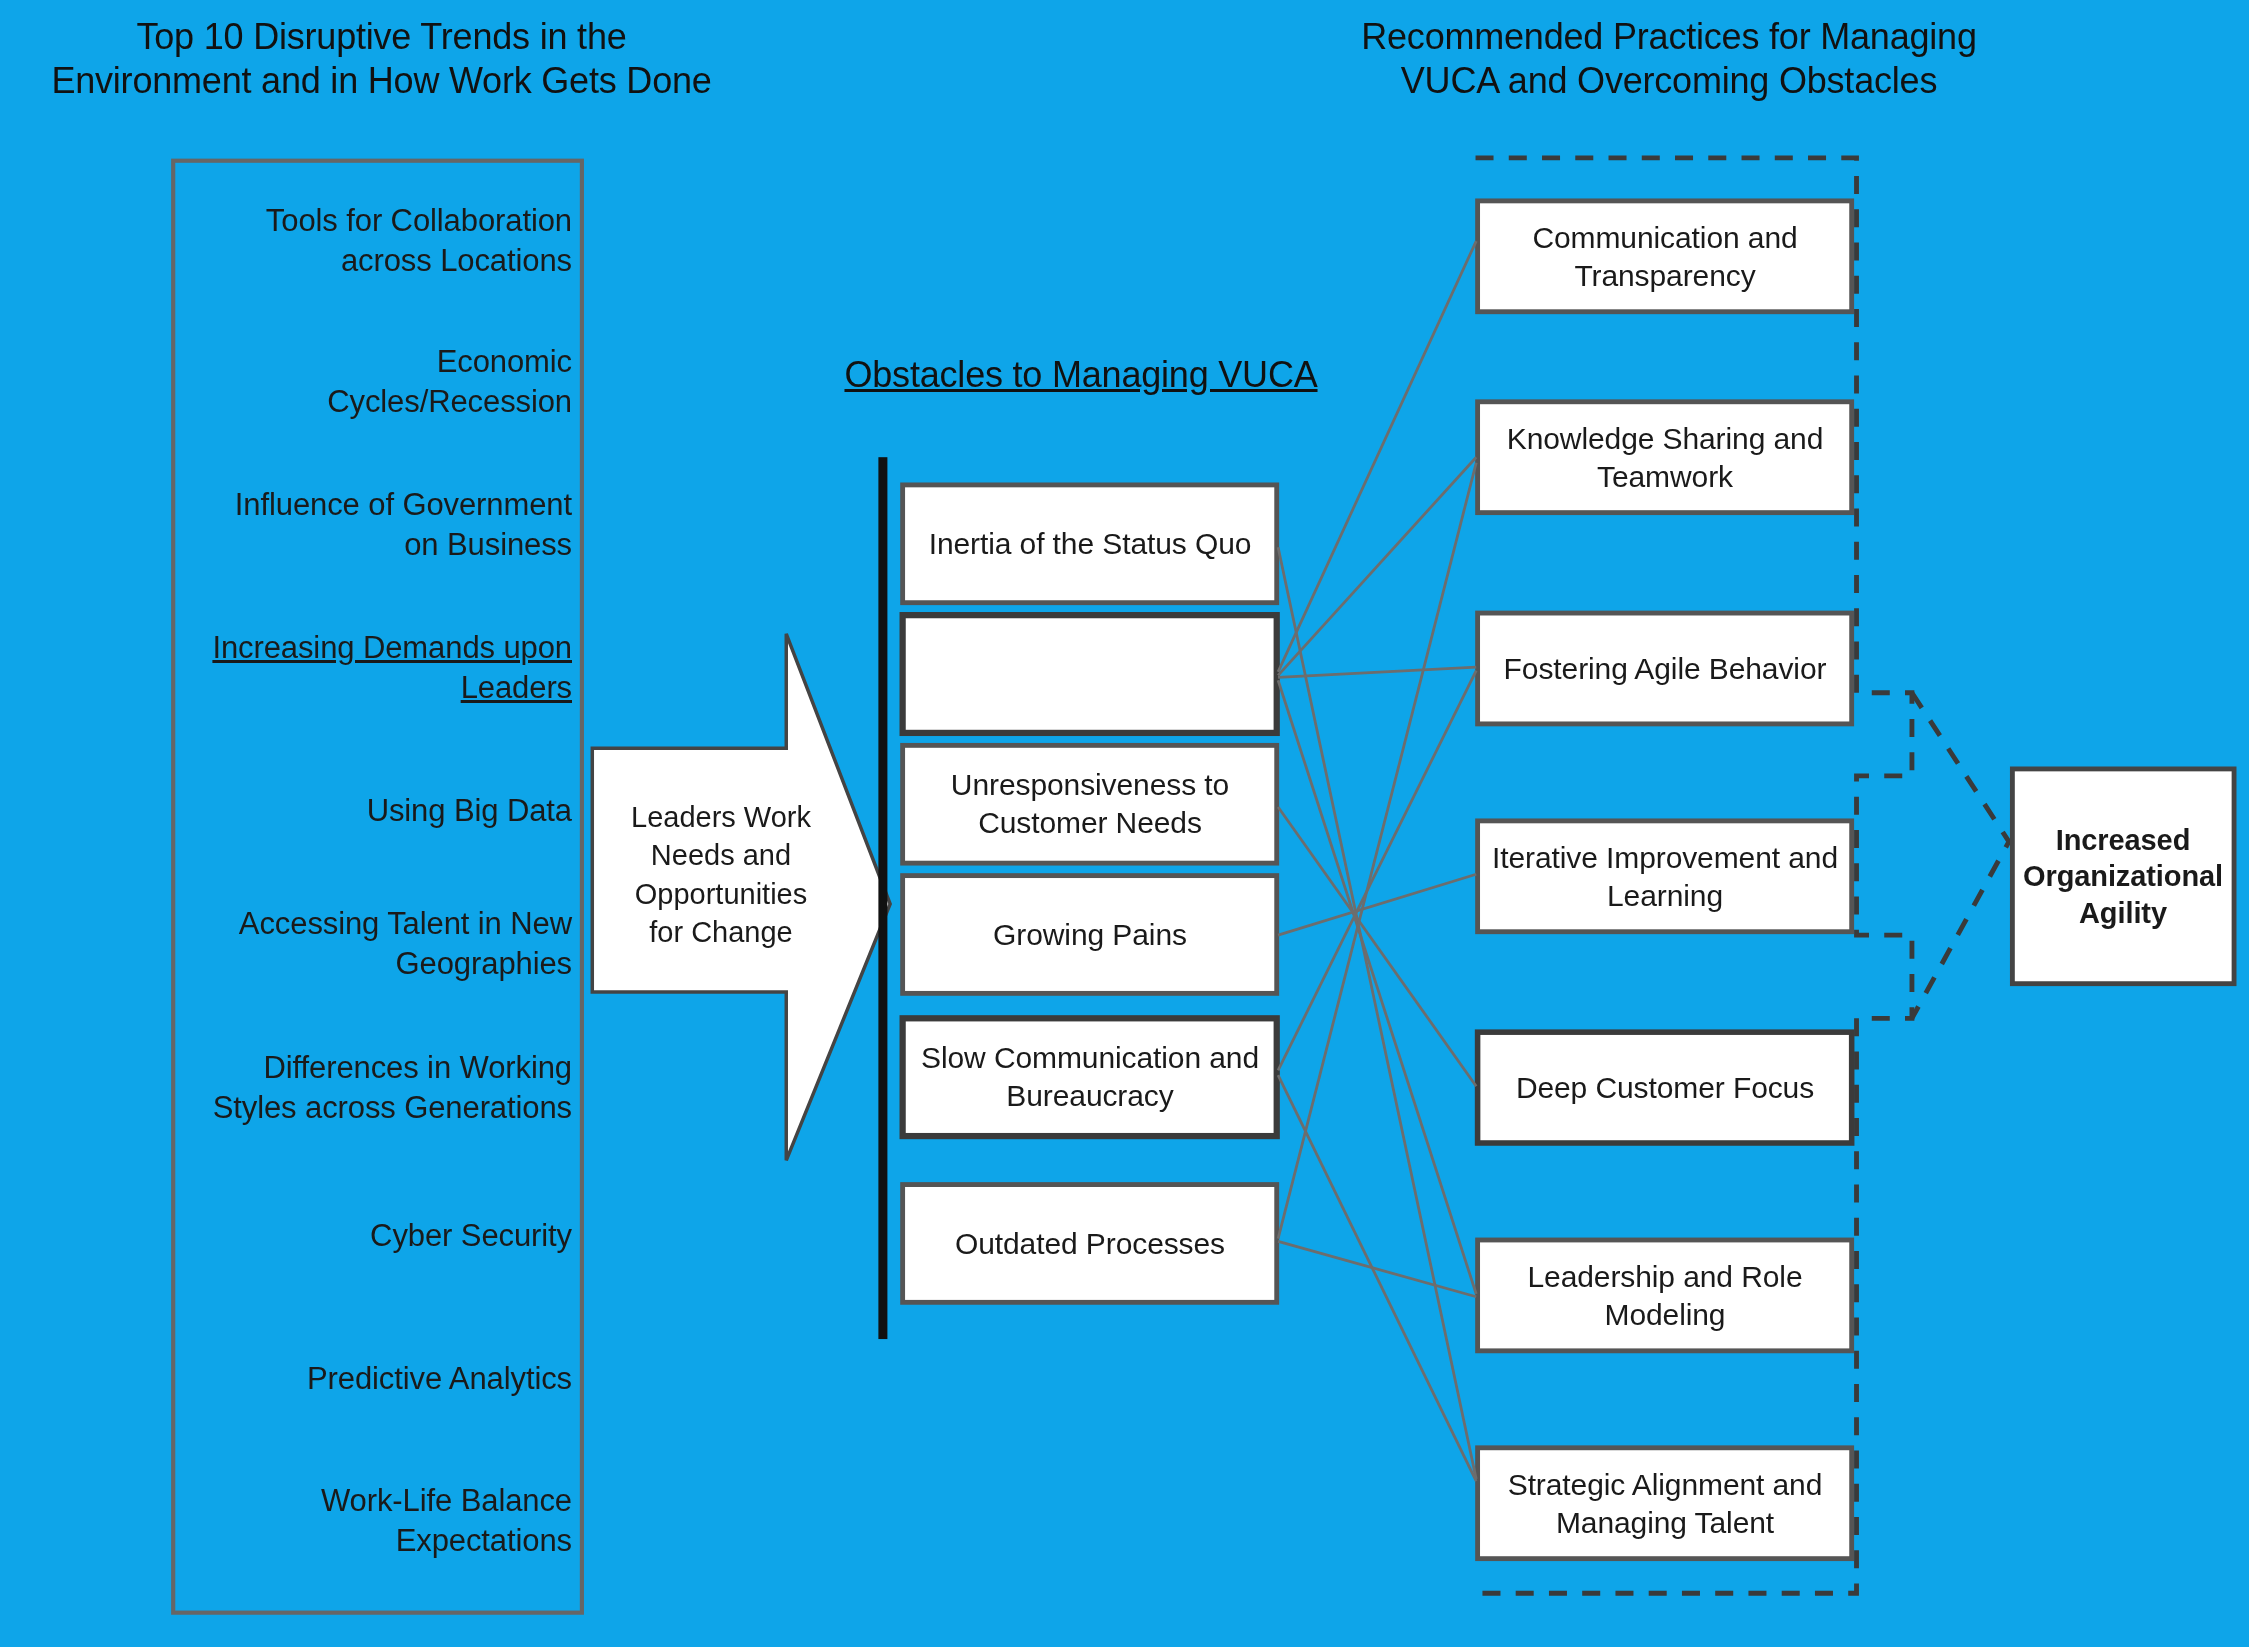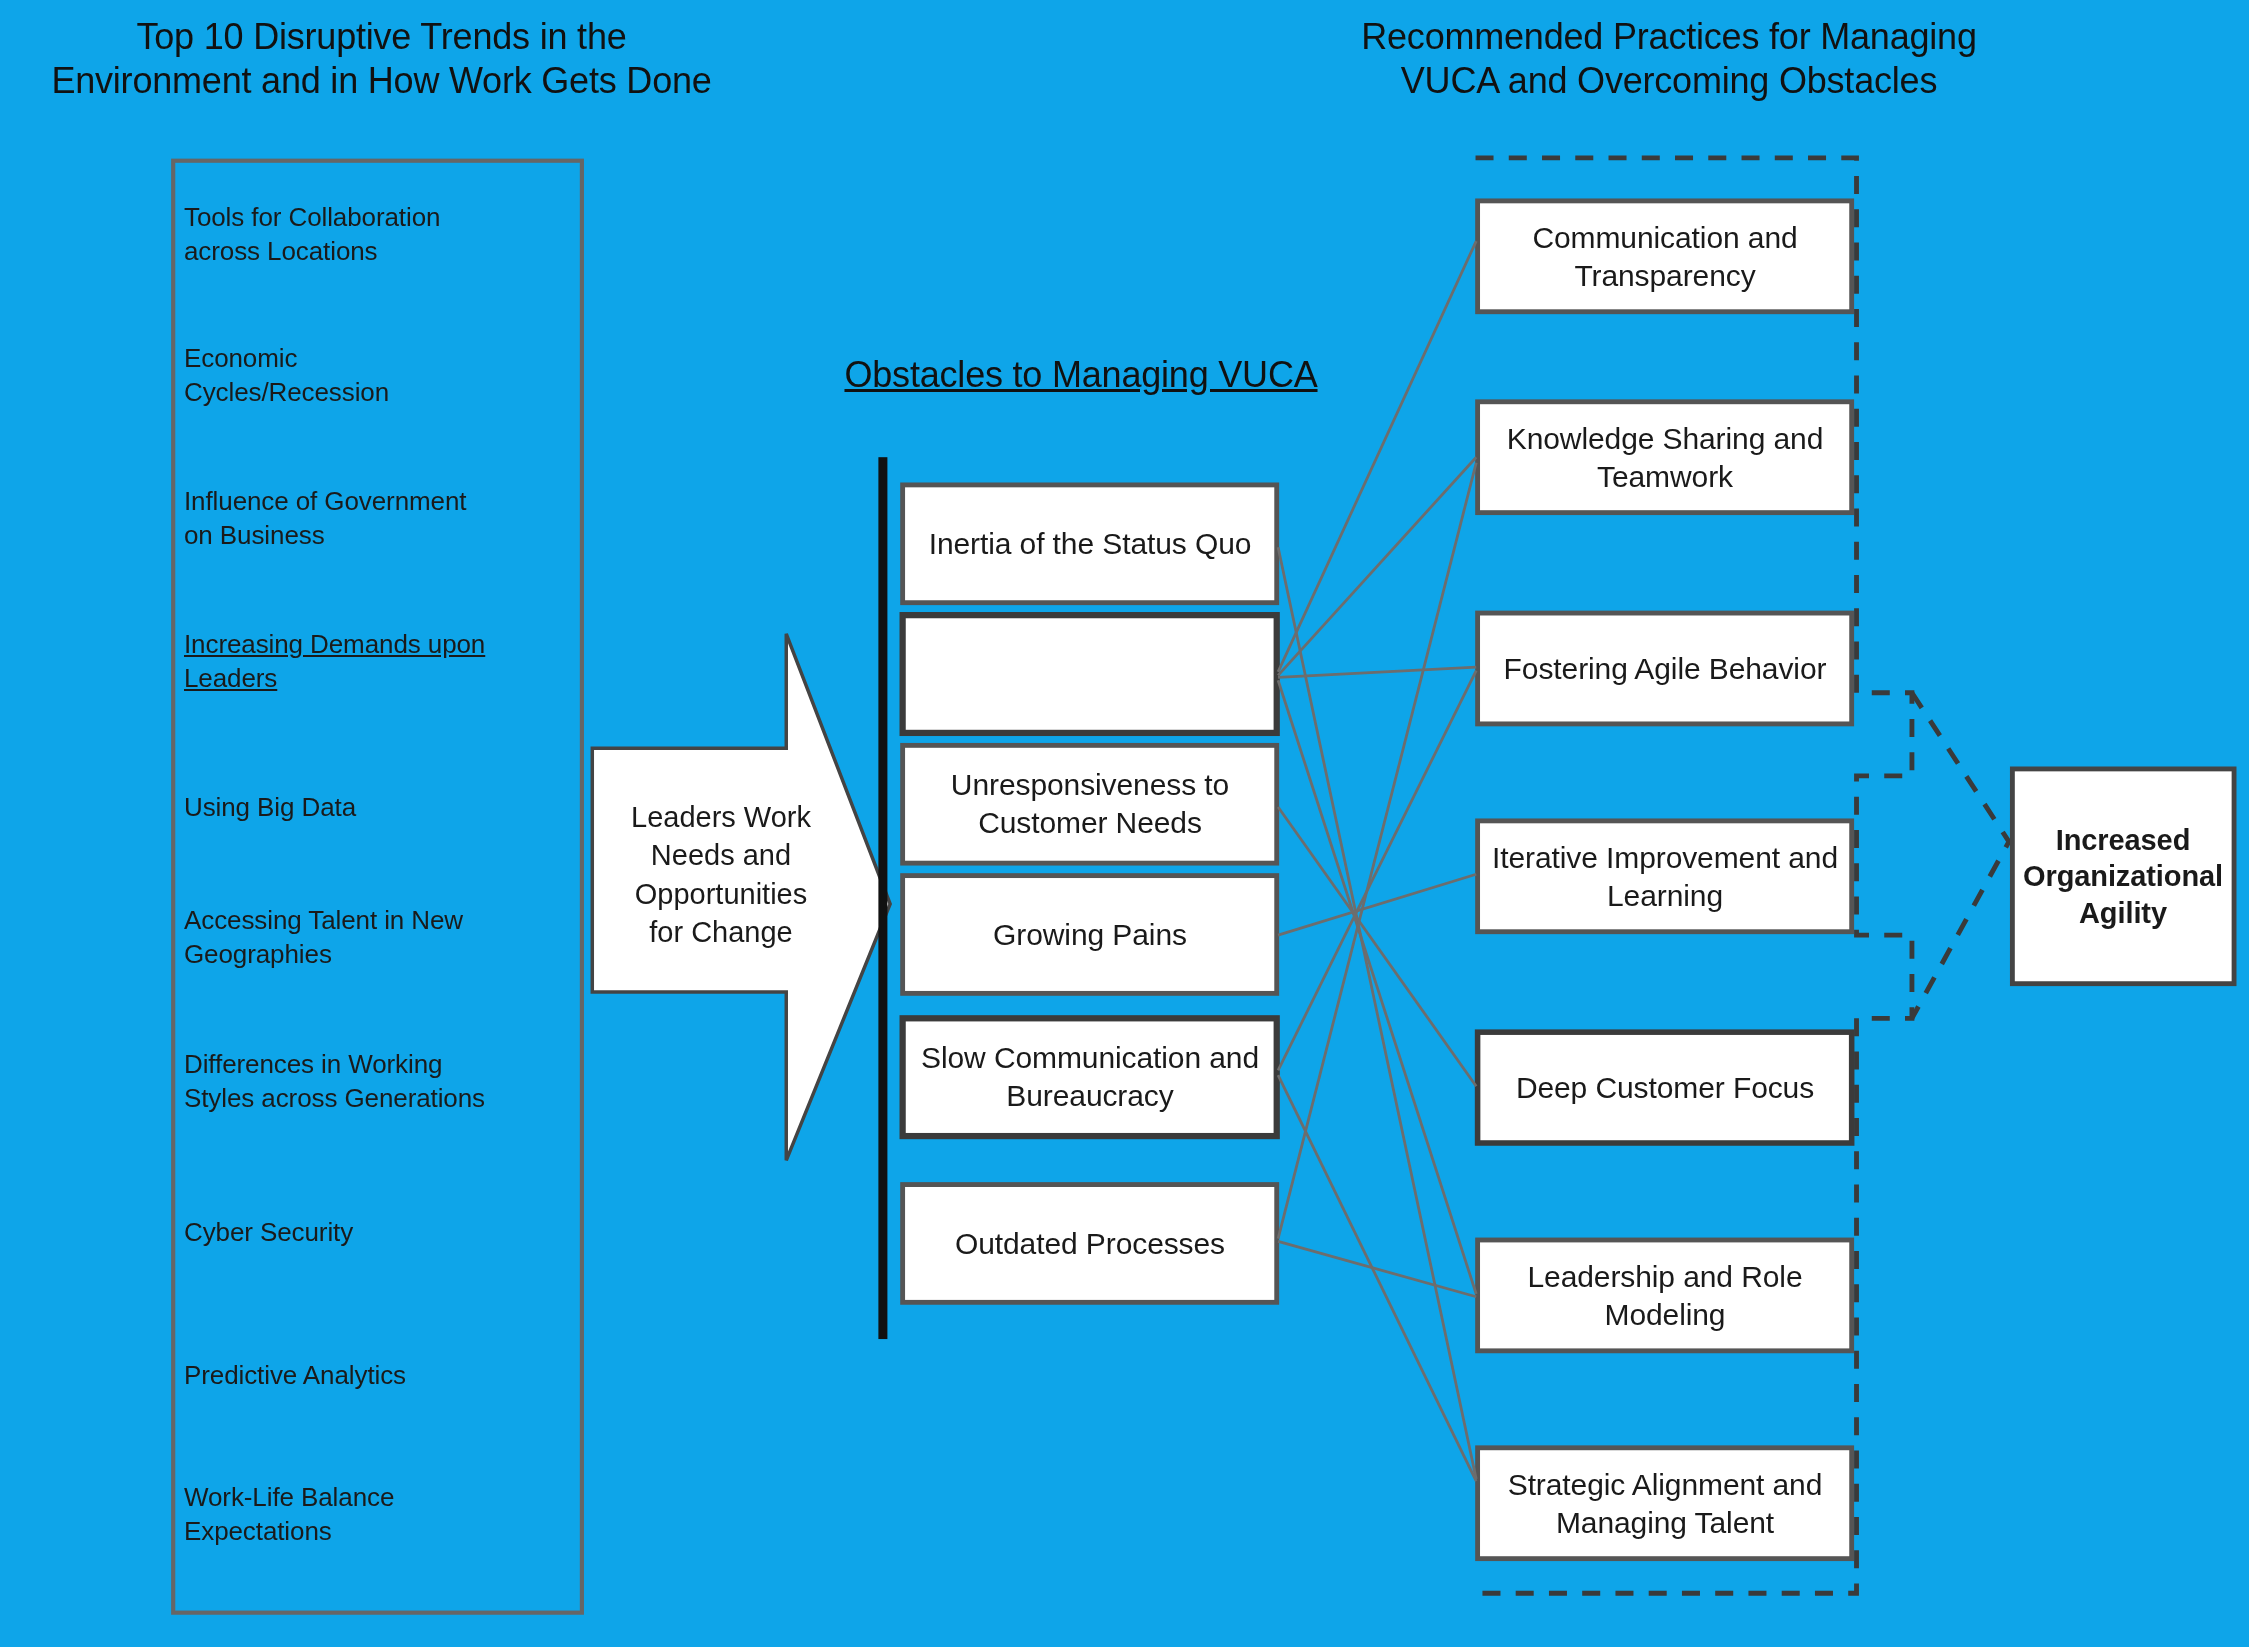--- a/index.html
+++ b/index.html
@@ -41,22 +41,22 @@
     color: #1a1a1a;
     line-height: 1.26;
     white-space: pre-line;
     letter-spacing: -0.1px;
     box-sizing: border-box;
     padding: 0 7px;
   }
   .trenditem {
     position: absolute;
     width: 388px;
-    text-align: left;
-    font-size: 26px;
+    text-align: right;
+    font-size: 31px;
     color: #1a1a1a;
     line-height: 1.3;
     white-space: pre-line;
     letter-spacing: -0.1px;
   }
   .arrowlabel {
     position: absolute;
     width: 222px;
     text-align: center;
     font-size: 29px;

